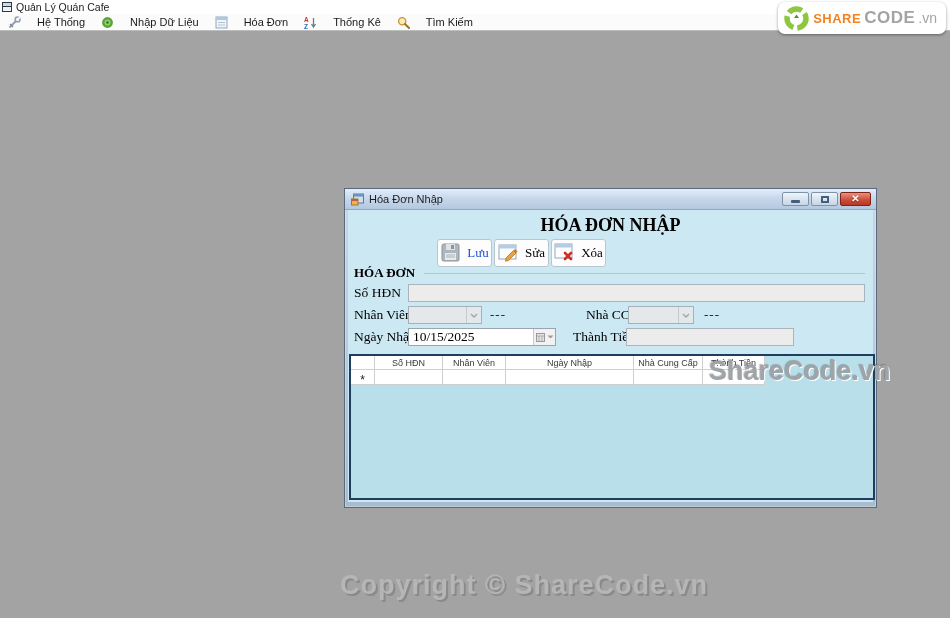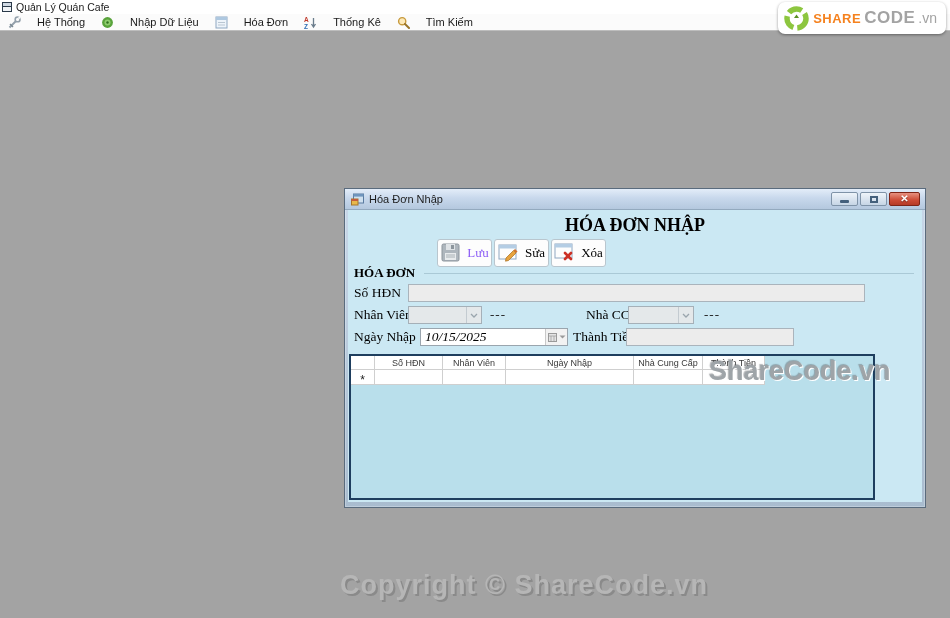--- a/index.html
+++ b/index.html
@@ -36,21 +36,21 @@
     box-shadow:0 1px 3px rgba(0,0,0,.4);
     display:flex; align-items:center; padding:2px 9px 2px 5px; gap:3px;
     z-index:50;
   }
   .logo-share { font-size:13px; font-weight:bold; color:#f5821f; letter-spacing:.5px; }
   .logo-code  { font-size:17px; font-weight:bold; color:#a3a3a3; letter-spacing:.5px; }
   .logo-tld   { font-size:14px; color:#a3a3a3; }
 
   
   .window {
-    position:absolute; left:344px; top:188px; width:582px; height:320px;
+    position:absolute; left:344px; top:188px; width:533px; height:320px;
     border:1px solid #5a6b7d;
     background:linear-gradient(#c9d8e9,#a9bccf);
     padding:0 3px 3px 3px;
     box-shadow:0 0 0 1px rgba(255,255,255,.25) inset;
   }
   .win-titlebar {
     height:21px; margin:0 -3px; padding:0 5px 0 6px;
     background:linear-gradient(#e3edf9 0%, #c8d8ec 45%, #b4c8de 100%);
     border-bottom:1px solid #93a9be;
     display:flex; align-items:center; gap:5px;
@@ -81,21 +81,21 @@
 
   
   .tbtn {
     position:absolute; top:29px; height:28px;
     background:#fdfdfd; border:1px solid #b9c6ce; border-radius:3px;
     display:flex; align-items:center; justify-content:center; gap:5px;
     font-family:"Liberation Serif", serif; font-size:13px; color:#000;
     cursor:default;
   }
   .tbtn.focused { border:1px solid #5e9fd4; box-shadow:0 0 0 1px #a8cdea; }
-  .tbtn.disabled { color:#8b5cf6; }
+  .tbtn.disabled { color:#1d4ed8; }
   .tbtn .ico { width:22px; height:22px; flex:none; }
 
   
   .group-label {
     position:absolute; left:6px; top:55px;
     font-size:13px; font-weight:bold; color:#000;
   }
   .group-line {
     position:absolute; left:76px; right:8px; top:63px; height:1px;
     background:#aac9d6;
@@ -323,21 +323,21 @@
       <span></span>
       <span class="chev">
         <svg viewBox="0 0 8 5" width="8" height="5">
             <path d="M1 1 L4 4 L7 1" stroke="#9aa5ad" stroke-width="1.3" fill="none"></path>
           </svg>
       </span>
     </div>
     <div class="dashes" style="left:356px; top:97px;">---</div>
 
     <div class="fld-label" style="left:6px; top:119px;">Ngày Nhập</div>
-    <div class="datepicker" style="left:72px; top:118px; width:148px;font-style:italic;">
+    <div class="datepicker" style="left:60px; top:118px; width:148px;">
       <span>10/15/2025</span>
       <span class="dp-btn">
         <svg viewBox="0 0 9 9" width="9" height="9">
             <rect x="0.5" y="0.5" width="8" height="8" fill="#e4e4e4" stroke="#9a9a9a"></rect>
             <path d="M0.5 3 h8 M3 3 v5.5 M6 3 v5.5" stroke="#9a9a9a" stroke-width="0.7"></path>
           </svg>
         <svg viewBox="0 0 7 4" width="7" height="4">
             <path d="M0.5 0.5 L3.5 3.5 L6.5 0.5" fill="#9a9a9a"></path>
           </svg>
       </span>

